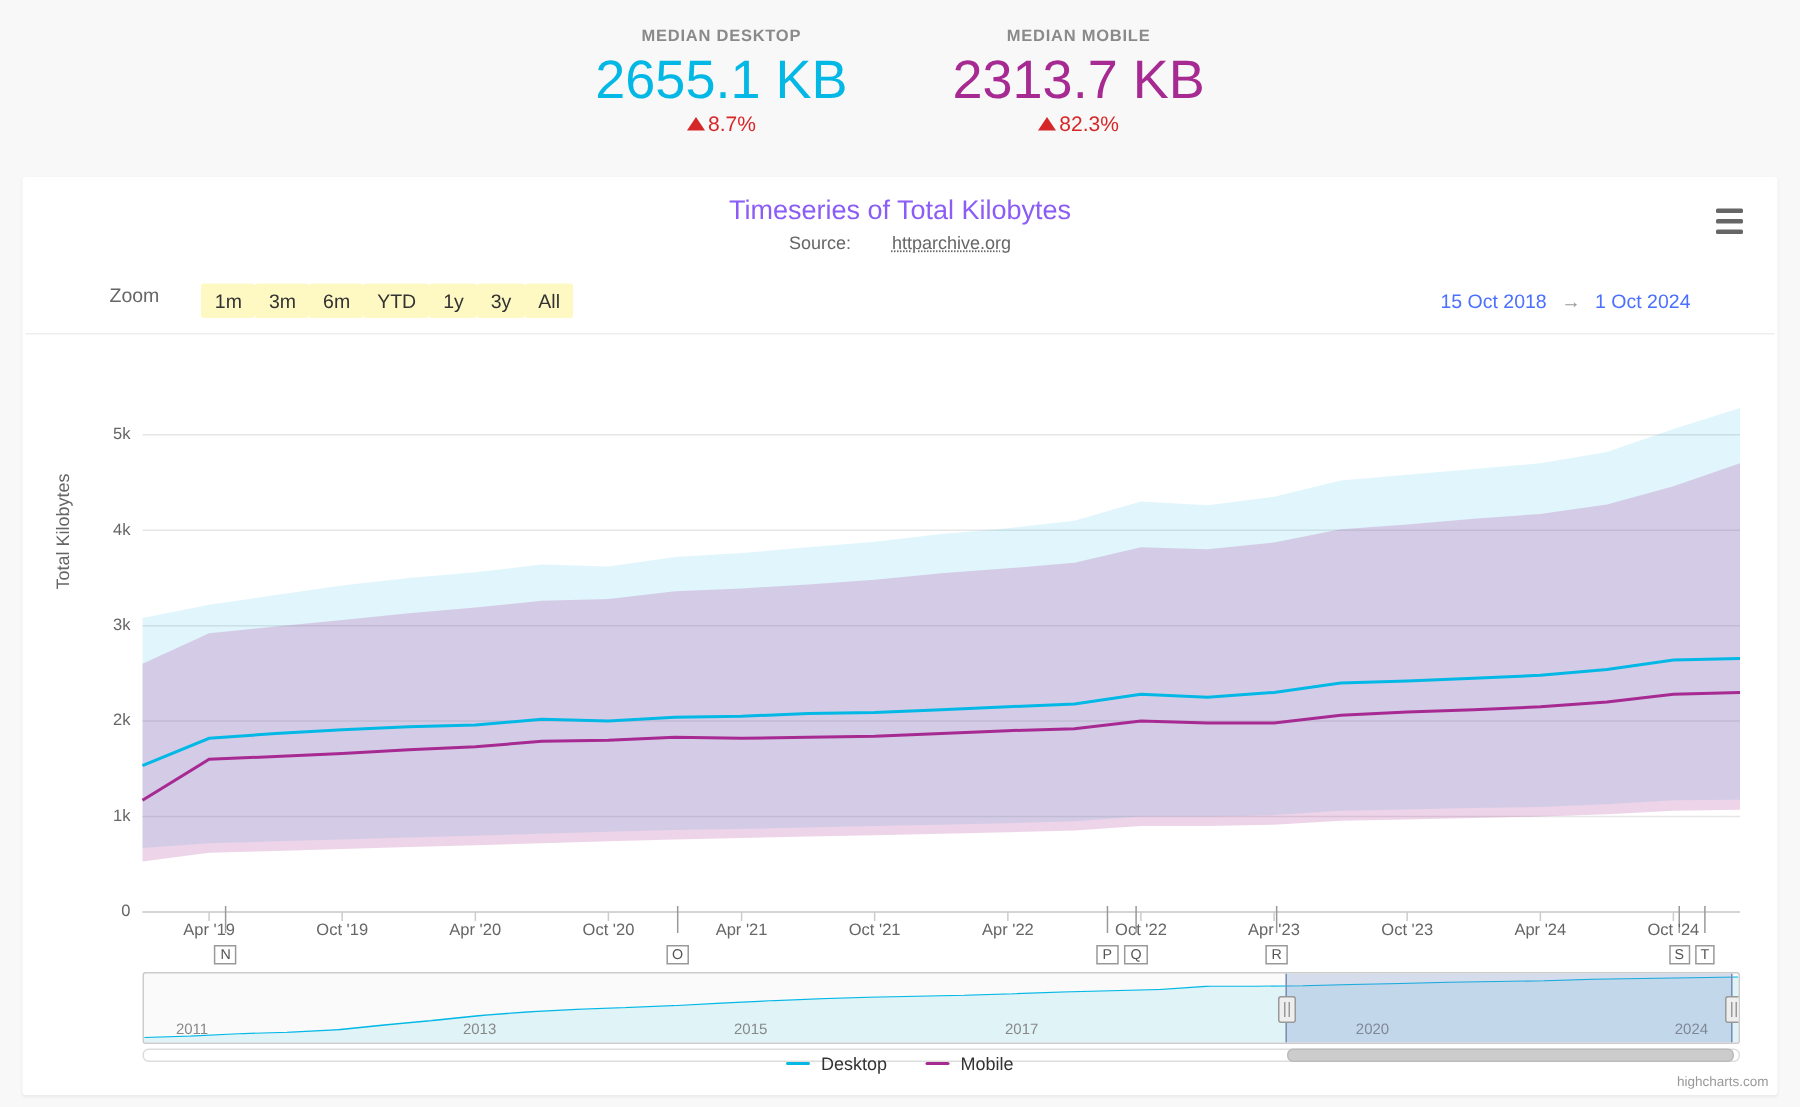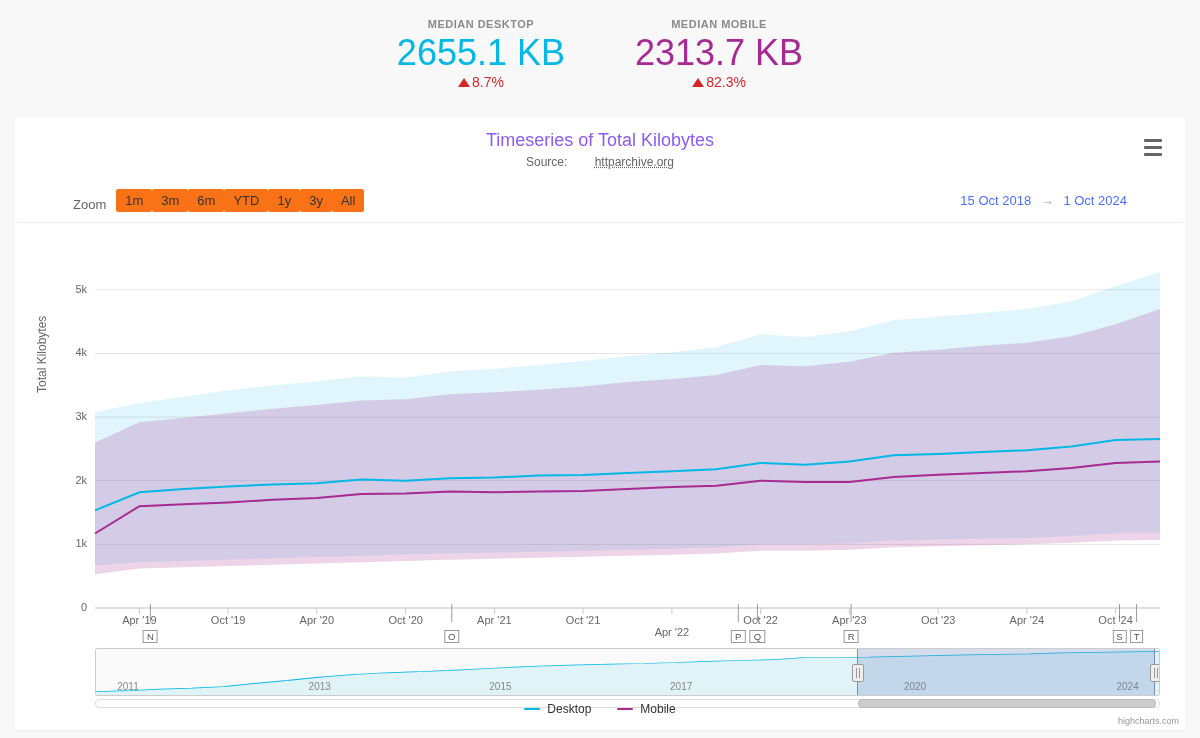--- a/index.html
+++ b/index.html
@@ -27,23 +27,23 @@
   
   .card { position:absolute; left:15px; right:15px; top:118px; bottom:8px; background:#fff; border-radius:2px; box-shadow:0 1px 2px rgba(0,0,0,.06); }
   .card-title { text-align:center; font-size:18px; color:#8b5cf6; padding-top:12px; }
   .card-source { text-align:center; font-size:12px; color:var(--text-light); margin-top:4px; }
   .card-source a { color:var(--text-light); text-decoration:underline dotted; cursor:pointer;margin-left:24px; }
   .menu-btn { position:absolute; top:18px; right:18px; width:28px; height:22px; cursor:pointer; display:flex; flex-direction:column; justify-content:center; gap:4px; align-items:center; }
   .menu-btn span { display:block; width:18px; height:3px; background:#666; border-radius:1px; }
 
   
   .controls { display:flex; align-items:center; justify-content:space-between; padding:20px 56px 10px 56px; font-size:13px; color:#666; border-bottom:1px solid #eee; margin: 0 2px;}
-  .zoom { display:flex; align-items:flex-end; gap:6px; }
+  .zoom { display:flex; align-items:flex-start; gap:24px; }
   .zoom .lbl { margin-right:4px; }
-  .zoom button { background:#f97316; border:none; padding:4px 9px; font-size:13px; color:#333; border-radius:2px; cursor:pointer; }
+  .zoom button { background:#fef9c3; border:none; padding:4px 9px; font-size:13px; color:#333; border-radius:2px; cursor:pointer; }
   .daterange { color:var(--link); font-size:13px; }
   .daterange .arrow { color:#999; padding:0 6px; }
 
   
   .plot-wrap { position:absolute; left:30px; right:25px; top:140px; height:350px; }
   .ylab { position:absolute; left:-10px; top:50%; transform:rotate(-90deg) translateX(40px); transform-origin:left top; font-size:12px; color:#666; }
   #chart { position:absolute; left:50px; right:0; top:0; bottom:0; }
 
   .xaxis { position:absolute; left:80px; right:25px; top:492px; height:35px; font-size:11px; color:#666; }
   .xtick { position:absolute; top:4px; transform:translateX(-50%); white-space:nowrap; }
@@ -156,21 +156,21 @@
         </svg>
   </div>
 
   <div class="xaxis" id="xaxis">
         <span class="xtick" style="left: 4.17%;">Apr '19</span>
         <span class="xtick" style="left: 12.5%;">Oct '19</span>
         <span class="xtick" style="left: 20.83%;">Apr '20</span>
         <span class="xtick" style="left: 29.17%;">Oct '20</span>
         <span class="xtick" style="left: 37.5%;">Apr '21</span>
         <span class="xtick" style="left: 45.83%;">Oct '21</span>
-        <span class="xtick" style="left: 54.17%; margin-top: 12px;">Apr '22</span>
+        <span class="xtick" style="left: 54.17%;">Apr '22</span>
         <span class="xtick" style="left: 62.5%;">Oct '22</span>
         <span class="xtick" style="left: 70.83%;">Apr '23</span>
         <span class="xtick" style="left: 79.17%;">Oct '23</span>
         <span class="xtick" style="left: 87.5%;">Apr '24</span>
         <span class="xtick" style="left: 95.83%;">Oct '24</span>
         <span class="xmark" style="left: 5.2%;">N</span>
         <span class="xmark" style="left: 33.5%;">O</span>
         <span class="xmark" style="left: 60.4%;">P</span>
         <span class="xmark" style="left: 62.2%;">Q</span>
         <span class="xmark" style="left: 71%;">R</span>

